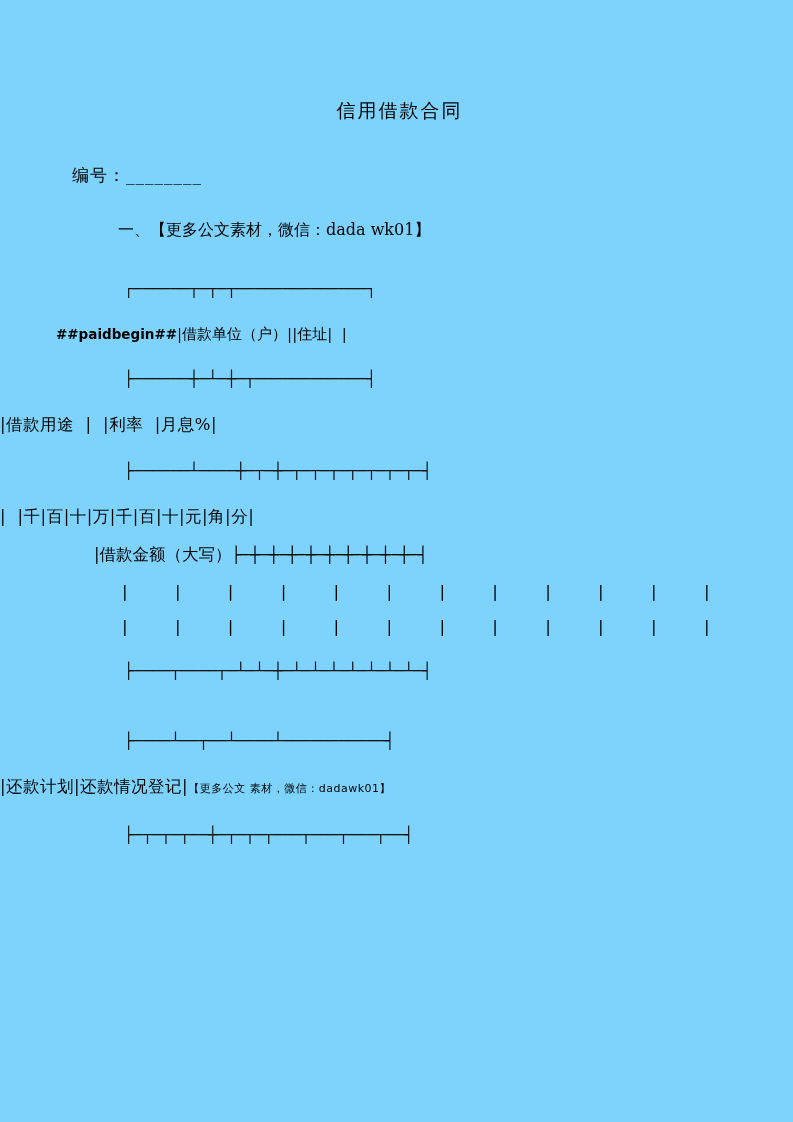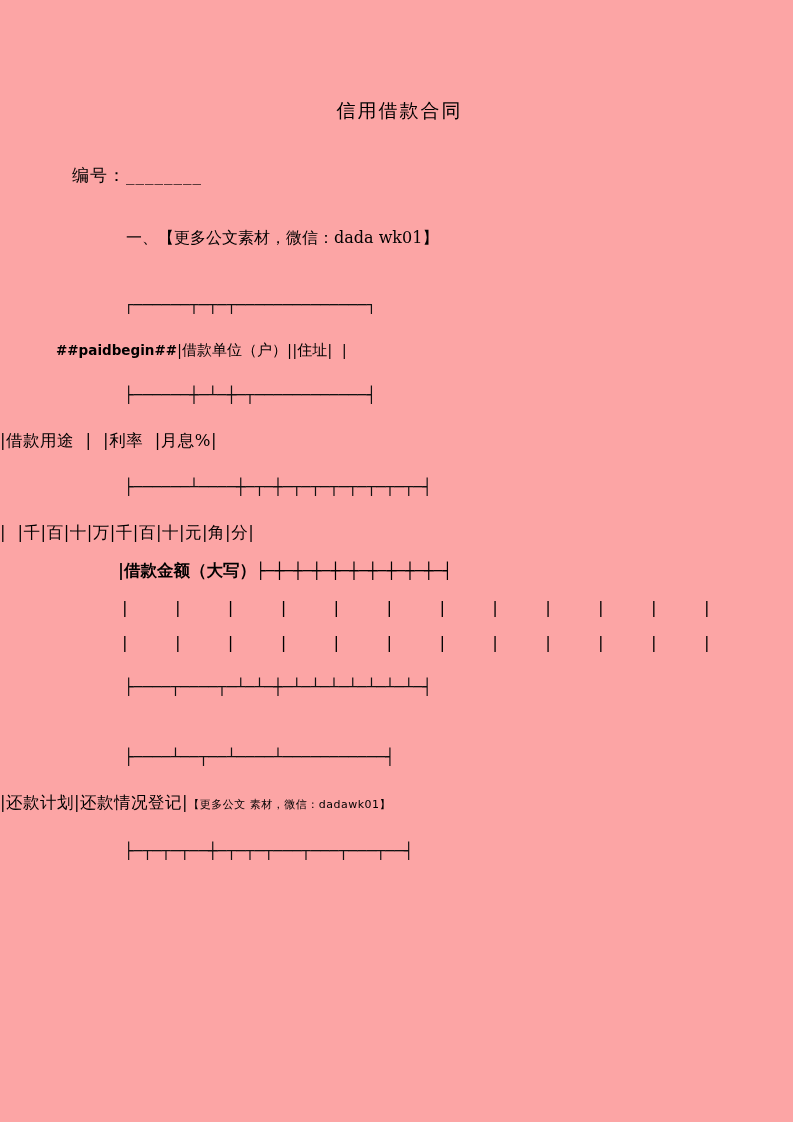--- a/index.html
+++ b/index.html
@@ -14,21 +14,21 @@
     font-family: "DejaVu Sans", "Liberation Sans", sans-serif;
     color: #000000;
     overflow: hidden;
   }
   .page {
     position: absolute;
     top: 0;
     left: 0;
     width: 793px;
     height: 1122px;
-    background: #fca5a5;
+    background: #7dd3fc;
   }
   .doc-body {
     position: absolute;
     left: 0;
     top: 0;
     width: 793px;
     padding-top: 96px;
     box-sizing: border-box;
   }
   .doc-title {
@@ -84,39 +84,38 @@
   }
   .gap-sm { height: 16px; }
   .gap-md { height: 26px; }
   .gap-lg { height: 34px; }
   .numbered {
     font-family: "DejaVu Serif", "Liberation Serif", serif;
     font-size: 16px;
     line-height: 24px;
     white-space: pre;
     padding-left: 114px;
-    margin: 12px;
+    margin: 4px;
   }
   .serial {
     font-family: "DejaVu Serif", "Liberation Serif", serif;
     font-size: 17px;
     line-height: 26px;
     white-space: pre;
     padding-left: 72px;
     margin: 0;
     letter-spacing: 1px;
   }
   .amount-row {
     font-family: "DejaVu Serif", "Liberation Serif", serif;
     font-size: 16.5px;
     line-height: 22px;
     white-space: pre;
-    padding-left: 118px;
+    padding-left: 94px;
     margin: 0;
-    font-weight: bold;
   }
   .amount-row .grid {
     font-family: "DejaVu Sans Mono", "Liberation Mono", monospace;
     font-size: 15.5px;
   }
   .last-row .wm {
     font-family: "DejaVu Sans", "Liberation Sans", sans-serif;
     font-size: 11px;
   }
 </style>

